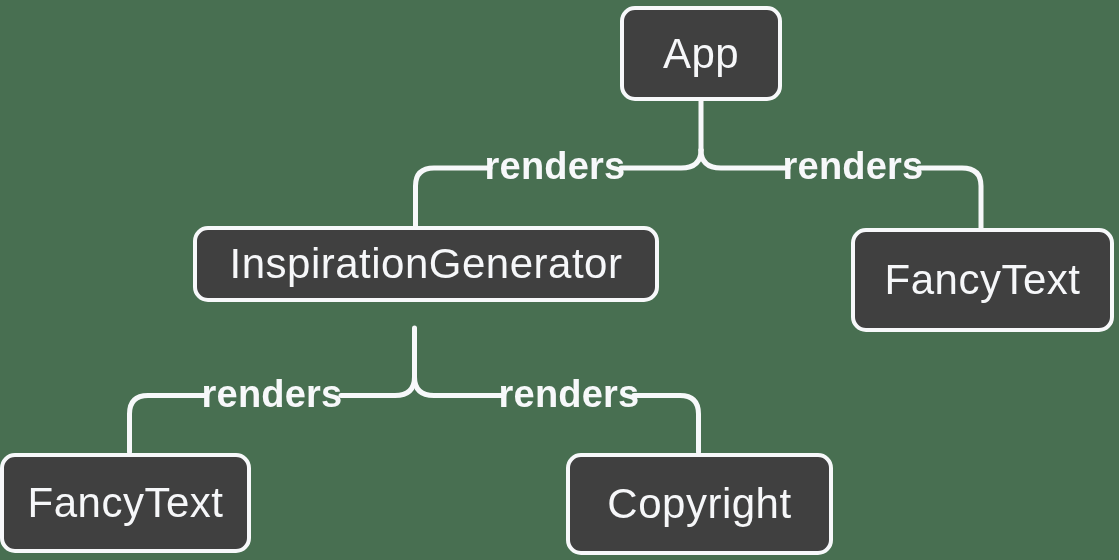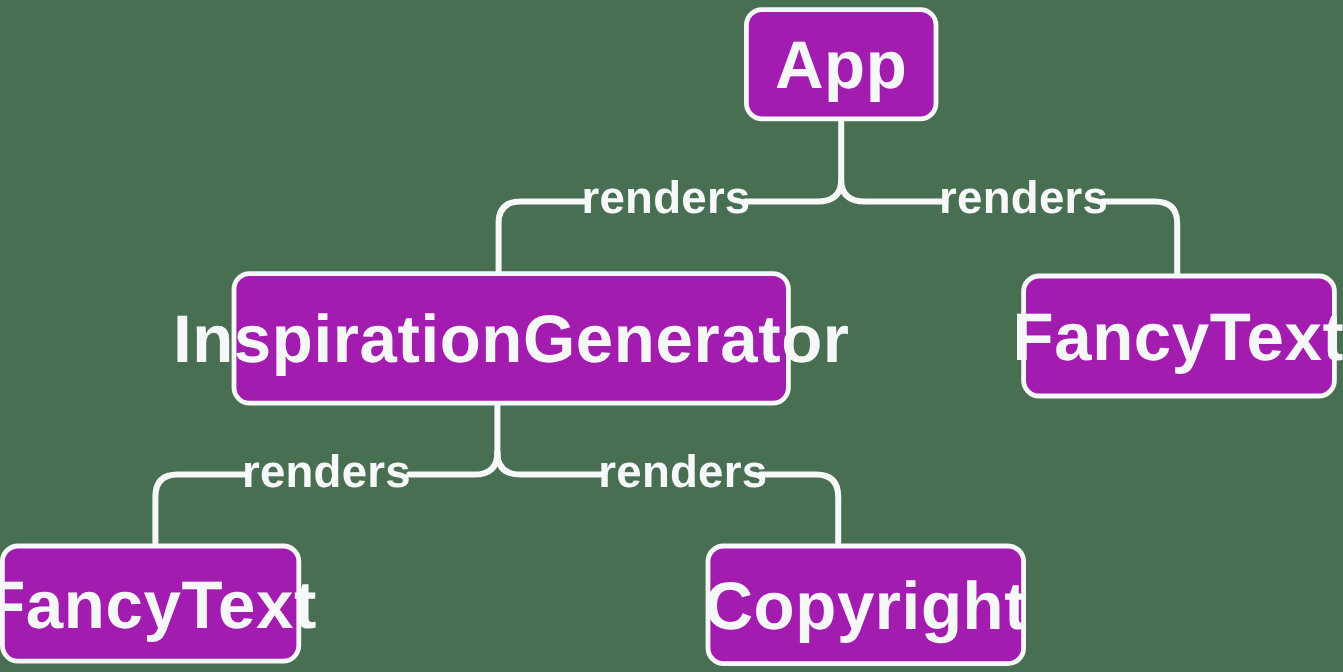--- a/index.html
+++ b/index.html
@@ -24,37 +24,37 @@
   }
   #connector-layer path {
     fill: none;
     stroke: #F7F8FA;
     stroke-width: 5;
     stroke-linecap: round;
   }
   .node {
     position: absolute;
     box-sizing: border-box;
-    background: #a21caf;
+    background: #404040;
     border: 4px solid #F7F8FA;
     border-radius: 15px;
     display: flex;
     align-items: center;
     justify-content: center;
     color: #F6F7F9;
-    font-size: 56px;
-    font-weight: 700;
+    font-size: 42px;
+    font-weight: 400;
     letter-spacing: 0.5px;
     white-space: nowrap;
   }
   .node-app        { left: 620px; top: 6px;   width: 162px; height: 95px; }
-  .node-ig         { left: 193px; top: 226px; width: 466px; height: 112px; }
+  .node-ig         { left: 193px; top: 226px; width: 466px; height: 76px; }
   .node-fancy-top  { left: 851px; top: 228px; width: 263px; height: 104px; }
   .node-fancy-bot  { left: 0px;   top: 453px; width: 251px; height: 100px; }
-  .node-copyright  { left: 566px; top: 453px; width: 267px; height: 102px; margin-left: 22px; }
+  .node-copyright  { left: 566px; top: 453px; width: 267px; height: 102px; }
   .edge-label {
     position: absolute;
     transform: translate(-50%, -50%);
     color: #F7F8FA;
     font-size: 38px;
     font-weight: 700;
     letter-spacing: 0.2px;
     white-space: nowrap;
   }
   .edge-label-1 { left: 555px; top: 166px; }

